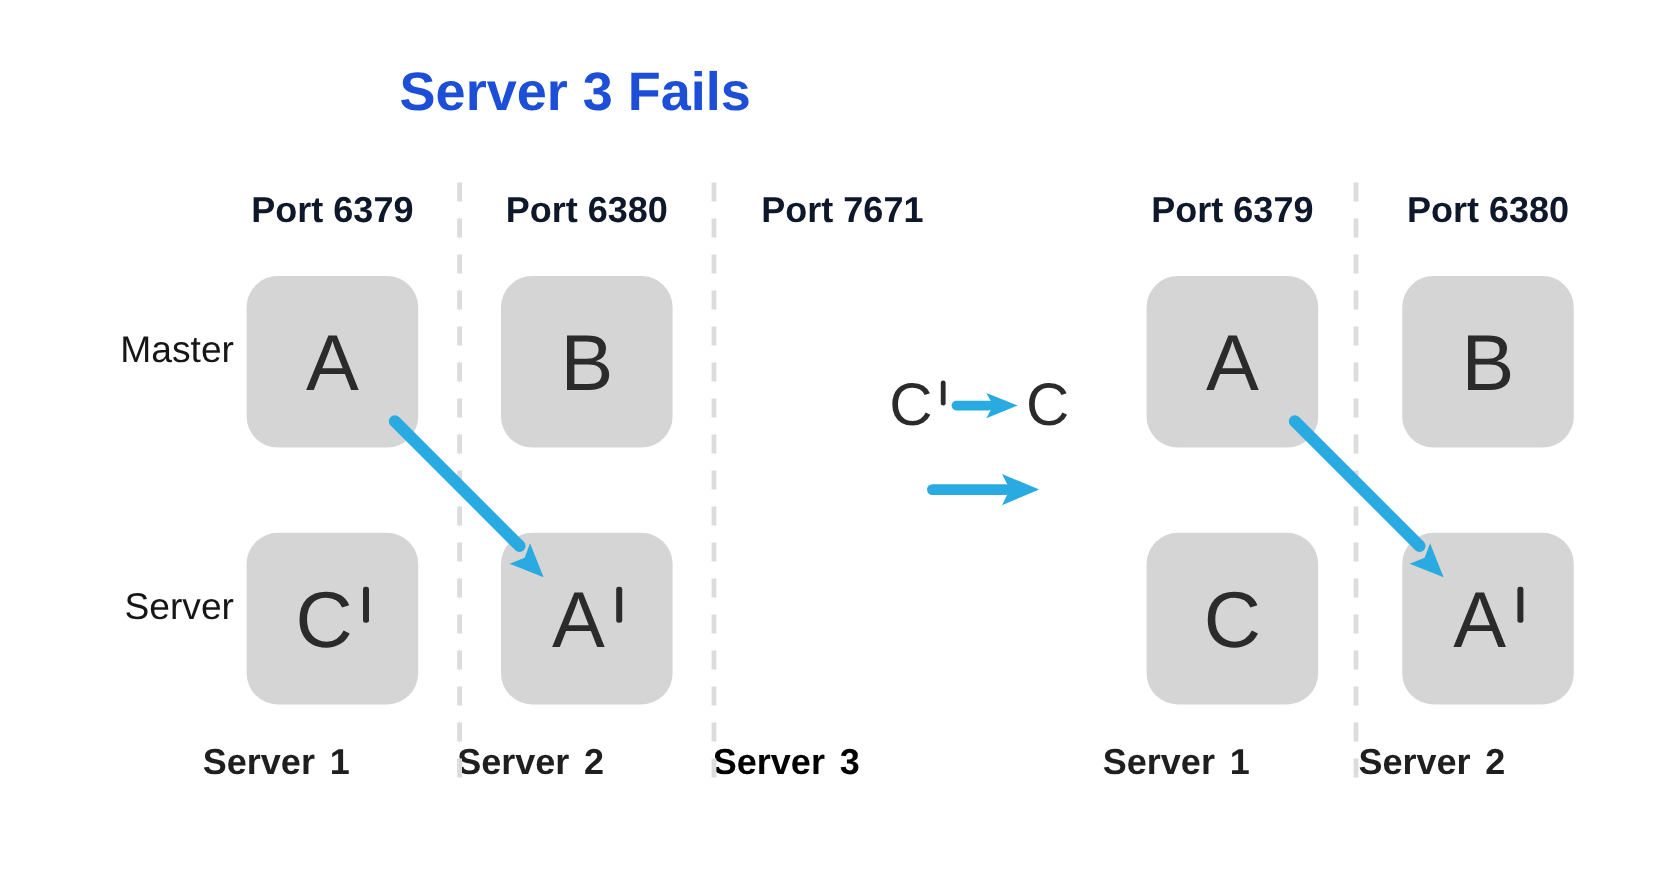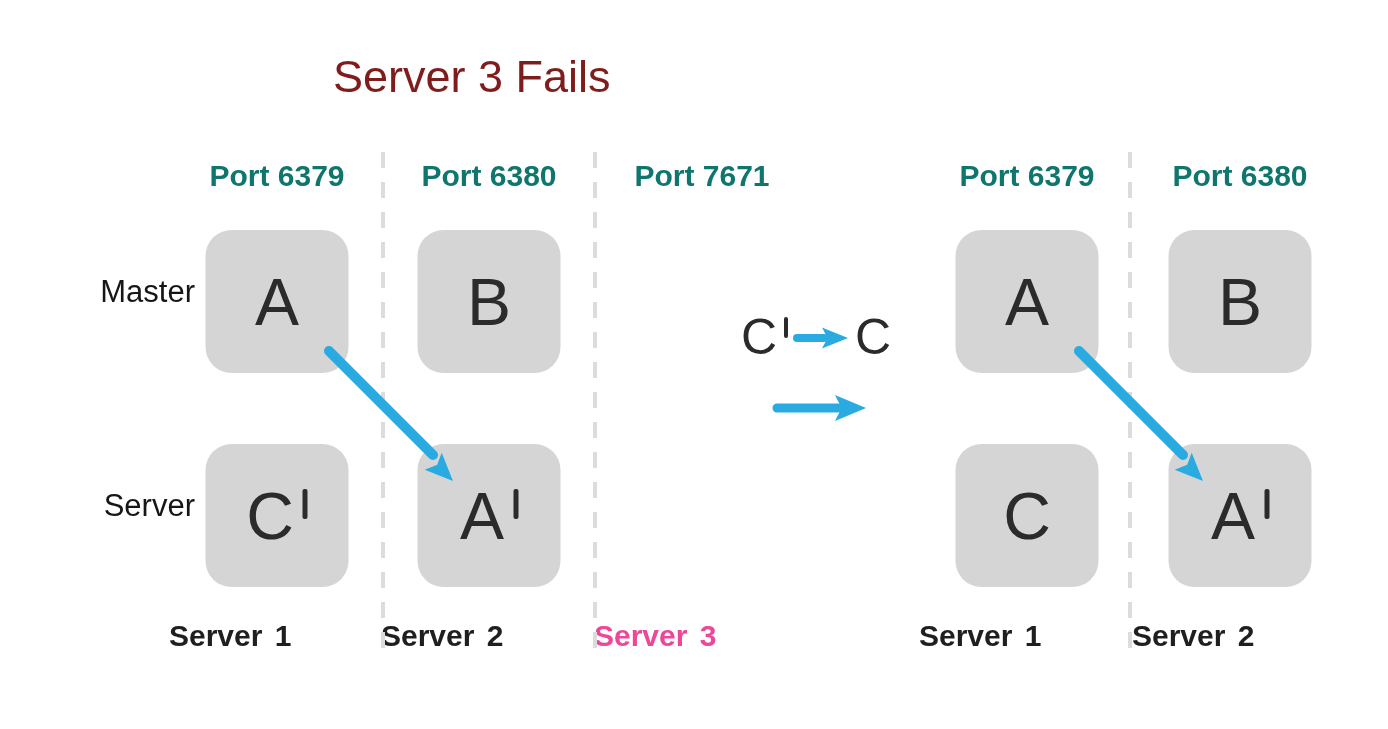--- a/index.html
+++ b/index.html
@@ -10,22 +10,22 @@
     background: #ffffff;
     overflow: hidden;
     font-family: "Liberation Sans", sans-serif;
     color: #2b2b2b;
   }
   .title {
     position: absolute;
     left: 333px;
     top: 52px;
     font-size: 45px;
-    font-weight: 400;
-    color: #7f1d1d;
+    font-weight: 700;
+    color: #1d4ed8;
     line-height: 1.1;
     white-space: nowrap;
   }
   .row-label {
     position: absolute;
     left: 20px;
     width: 175px;
     text-align: right;
     font-size: 31px;
     font-weight: 400;
@@ -42,38 +42,38 @@
     height: 729px;
   }
   .port-label {
     position: absolute;
     top: 161px;
     left: 0;
     width: 100%;
     text-align: center;
     font-size: 30px;
     font-weight: 700;
-    color: #0f766e;
+    color: #0f172a;
     line-height: 1;
     white-space: nowrap;
   }
   .server-label {
     position: absolute;
     top: 621px;
     left: 0;
     width: 100%;
     text-align: left;
     font-size: 30px;
     font-weight: 700;
     color: #1f1f1f;
     line-height: 1;
     white-space: nowrap;
     word-spacing: 4px;
   }
-  .col.muted .server-label { color: #ec4899; }
+  .col.muted .server-label { color: #000000; }
   .node-box {
     position: absolute;
     left: 50%;
     transform: translateX(-50%);
     width: 143px;
     height: 143px;
     background: #d5d5d5;
     border-radius: 26px;
   }
   .node-box.master { top: 230px; }

